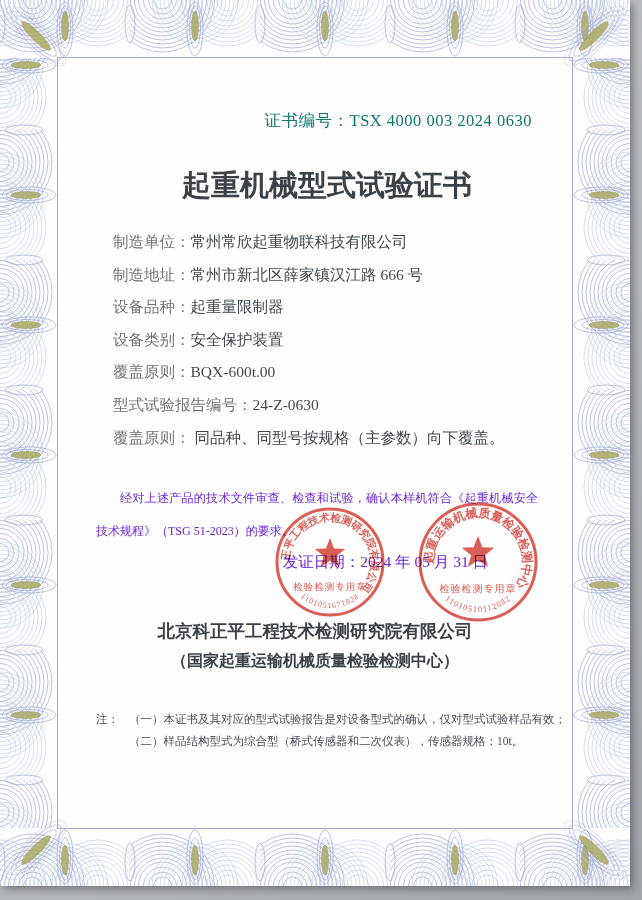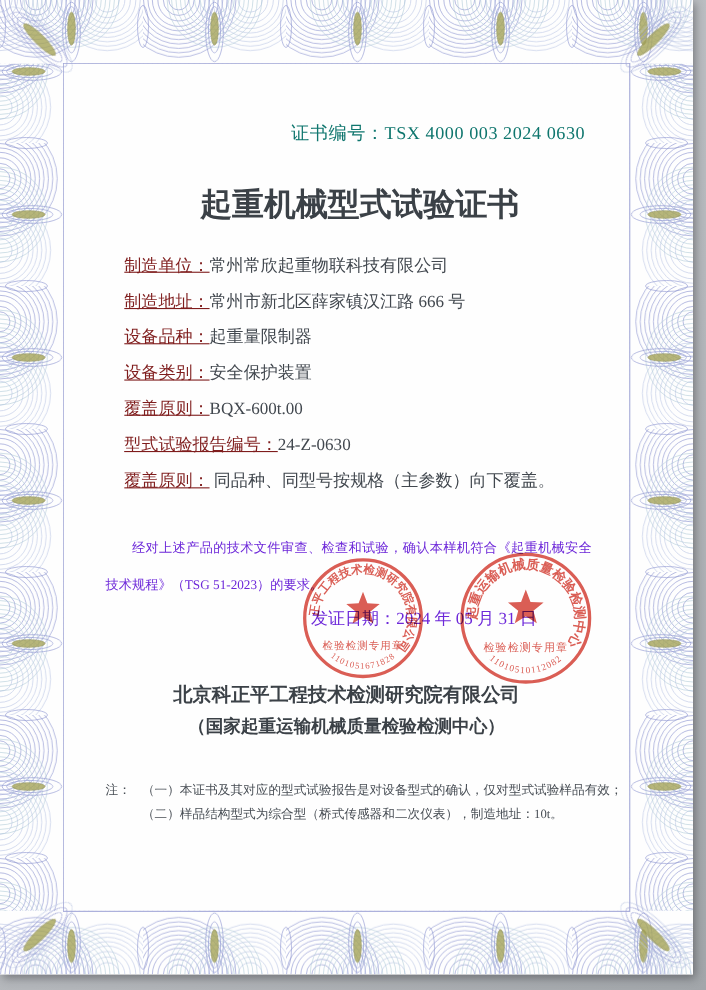--- a/index.html
+++ b/index.html
@@ -20,21 +20,21 @@
   .gl3{fill:none;stroke:#a9c6d4;stroke-width:.7;opacity:.7;}
   .olv{fill:#a5a458;opacity:.8;stroke:#8b8a49;stroke-width:.6;}
   .frameline{fill:none;stroke:#9aa0d4;stroke-width:1;opacity:.9;}
 
   .content{position:absolute;left:58px;top:58px;right:58px;bottom:58px;color:#3f464e;}
   .cert-no{position:absolute;top:52px;right:40px;font-size:16.5px;color:#0f766e;letter-spacing:.5px;}
   .title{position:absolute;top:96px;left:0;width:100%;margin:12px;text-align:center;
     font-family:"Liberation Sans",sans-serif;font-weight:700;font-size:29px;color:#3b4147;}
   .fields{position:absolute;top:168px;left:55px;right:20px;}
   .field-row{font-size:15.5px;line-height:32.6px;white-space:nowrap;color:#41474e;}
-  .f-label{color:#7f1d1d;text-decoration:underline;}
+  .f-label{color:#737373;}
   .statement{position:absolute;top:424px;left:38px;right:34px;margin:0;
     font-size:12px;line-height:33px;text-indent:2em;color:#6d28d9;text-align:justify;}
   .date-line{position:absolute;top:494px;right:84px;font-size:15.5px;color:#6d28d9;white-space:nowrap;}
   .company{position:absolute;top:558px;left:0;width:100%;text-align:center;
     font-family:"Liberation Sans",sans-serif;font-weight:700;font-size:17.5px;color:#3b4147;line-height:30px;}
   .company.sub{top:588px;font-size:16px;}
   .notes{position:absolute;top:650px;left:38px;right:14px;display:flex;gap:10px;
     font-size:11.5px;line-height:22px;color:#474d54;}
   .notes-label{flex:0 0 auto;}
   .notes-body{flex:1;}
@@ -181,21 +181,21 @@
         <span>发证日期：</span><span>2024 年 05 月 31 日</span>
       </div>
 
       <div class="company">北京科正平工程技术检测研究院有限公司</div>
       <div class="company sub">（国家起重运输机械质量检验检测中心）</div>
 
       <div class="notes">
         <span class="notes-label">注：</span>
         <div class="notes-body">
           <div class="note-item">（一）本证书及其对应的型式试验报告是对设备型式的确认，仅对型式试验样品有效；</div>
-          <div class="note-item">（二）样品结构型式为综合型（桥式传感器和二次仪表），制造地址：10t。</div>
+          <div class="note-item">（二）样品结构型式为综合型（桥式传感器和二次仪表），传感器规格：10t。</div>
         </div>
       </div>
     </div>
 
     <svg class="seal" style="left:268px;top:500px;" width="124" height="124" viewBox="-62 -62 124 124">
       <circle r="53" class="seal-ring"></circle>
       <path id="sArcT1" class="nofill" d="M -41,0 A 41,41 0 1 1 41,0 A 41,41 0 1 1 -41,0"></path>
       <path id="sArcB1" class="nofill" d="M -46,0 A 46,46 0 1 0 46,0"></path>
       <text class="seal-ring-text" font-size="10.5"><textPath href="#sArcT1" startOffset="25%" text-anchor="middle">北京科正平工程技术检测研究院有限公司</textPath></text>
       <path class="seal-star" transform="translate(0,-8)" d="M0,-16 L4,-5.5 L15.2,-4.9 L6.5,2.1 L9.4,12.9 L0,6.8 L-9.4,12.9 L-6.5,2.1 L-15.2,-4.9 L-4,-5.5 Z"></path>

